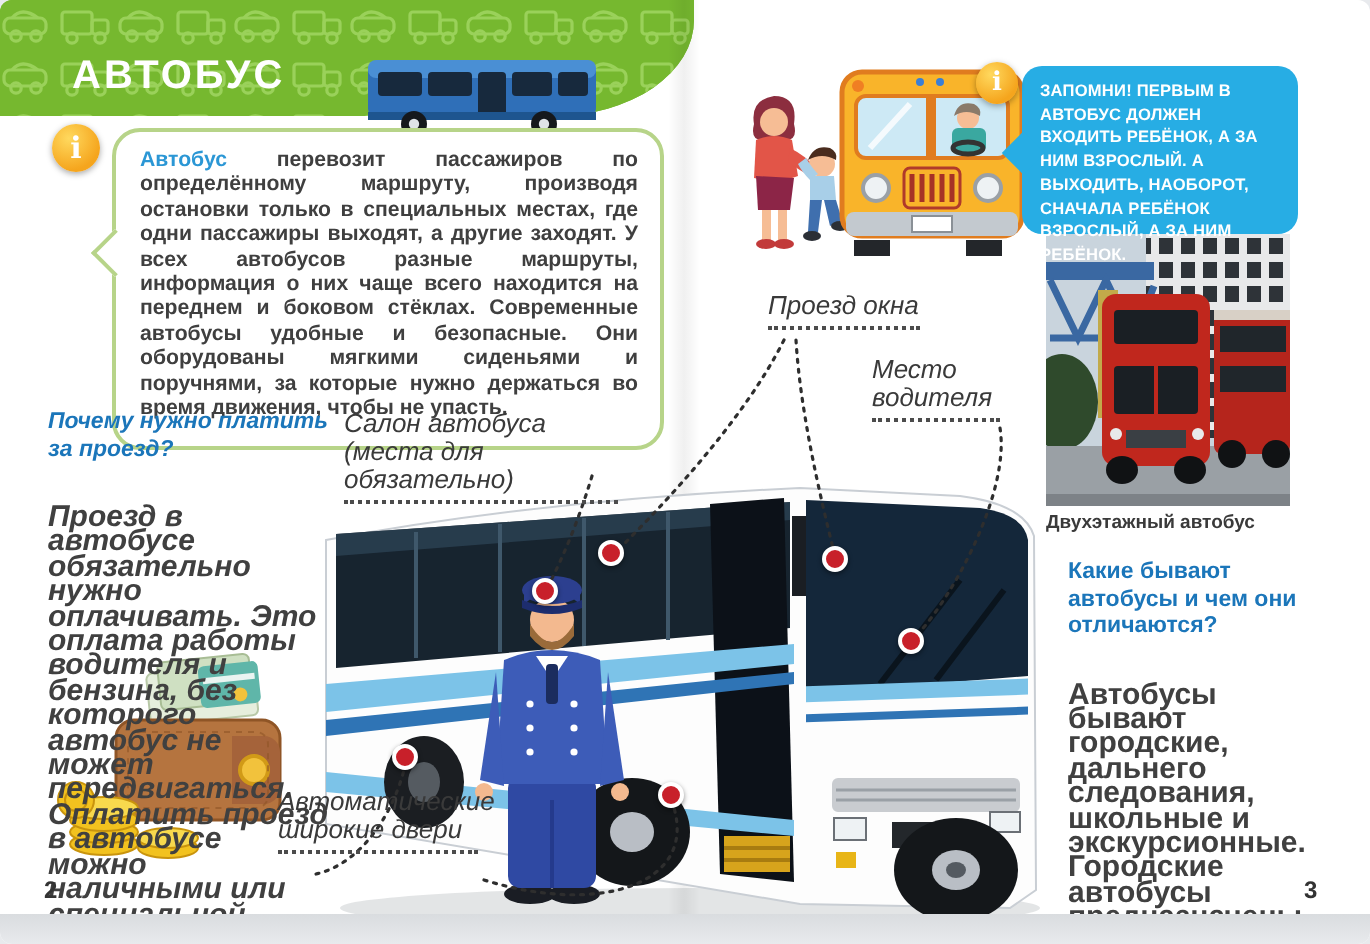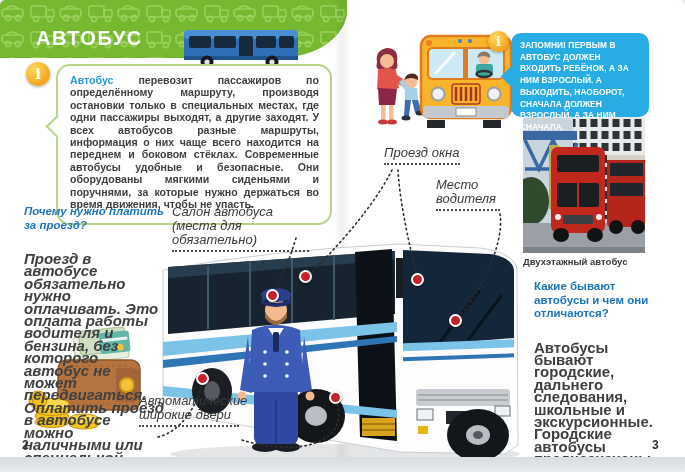--- a/index.html
+++ b/index.html
@@ -302,21 +302,21 @@
       <circle cx="129" cy="62" r="6.5" fill="#eef2f4" stroke="#9aa0a6" stroke-width="2"></circle>
       <rect x="58" y="74" width="86" height="12" rx="4" fill="#c3c9cf"></rect>
       <rect x="91" y="76" width="20" height="8" fill="#fff" stroke="#8a9096"></rect>
     </g>
   </svg>
 
   <div class="abs info-icon" style="left:488px;top:31px;width:21px;height:21px;font-size:13px;">
     <span>i</span>
   </div>
   <div class="abs bubble">
-    <div class="bubble-text">ЗАПОМНИ! ПЕРВЫМ В АВТОБУС ДОЛЖЕН ВХОДИТЬ РЕБЁНОК, А ЗА НИМ ВЗРОСЛЫЙ. А ВЫХОДИТЬ, НАОБОРОТ, СНАЧАЛА ДОЛЖЕН ВЗРОСЛЫЙ, А ЗА НИМ СНАЧАЛА.</div>
+    <div class="bubble-text">ЗАПОМНИ! ПЕРВЫМ В АВТОБУС ДОЛЖЕН ВХОДИТЬ РЕБЁНОК, А ЗА НИМ ВЗРОСЛЫЙ. А ВЫХОДИТЬ, НАОБОРОТ, СНАЧАЛА РЕБЁНОК ВЗРОСЛЫЙ, А ЗА НИМ РЕБЁНОК.</div>
   </div>
 
   <svg class="abs" style="left:523px;top:117px;z-index:4;" width="122" height="136" viewBox="0 0 122 136">
     <defs>
       <pattern id="win" width="11" height="12" patternUnits="userSpaceOnUse">
         <rect width="11" height="12" fill="#e8e9ea"></rect>
         <rect x="1.5" y="2" width="7" height="8" fill="#2e3338"></rect>
       </pattern>
     </defs>
     <rect width="122" height="136" fill="#c9d4dd"></rect>

